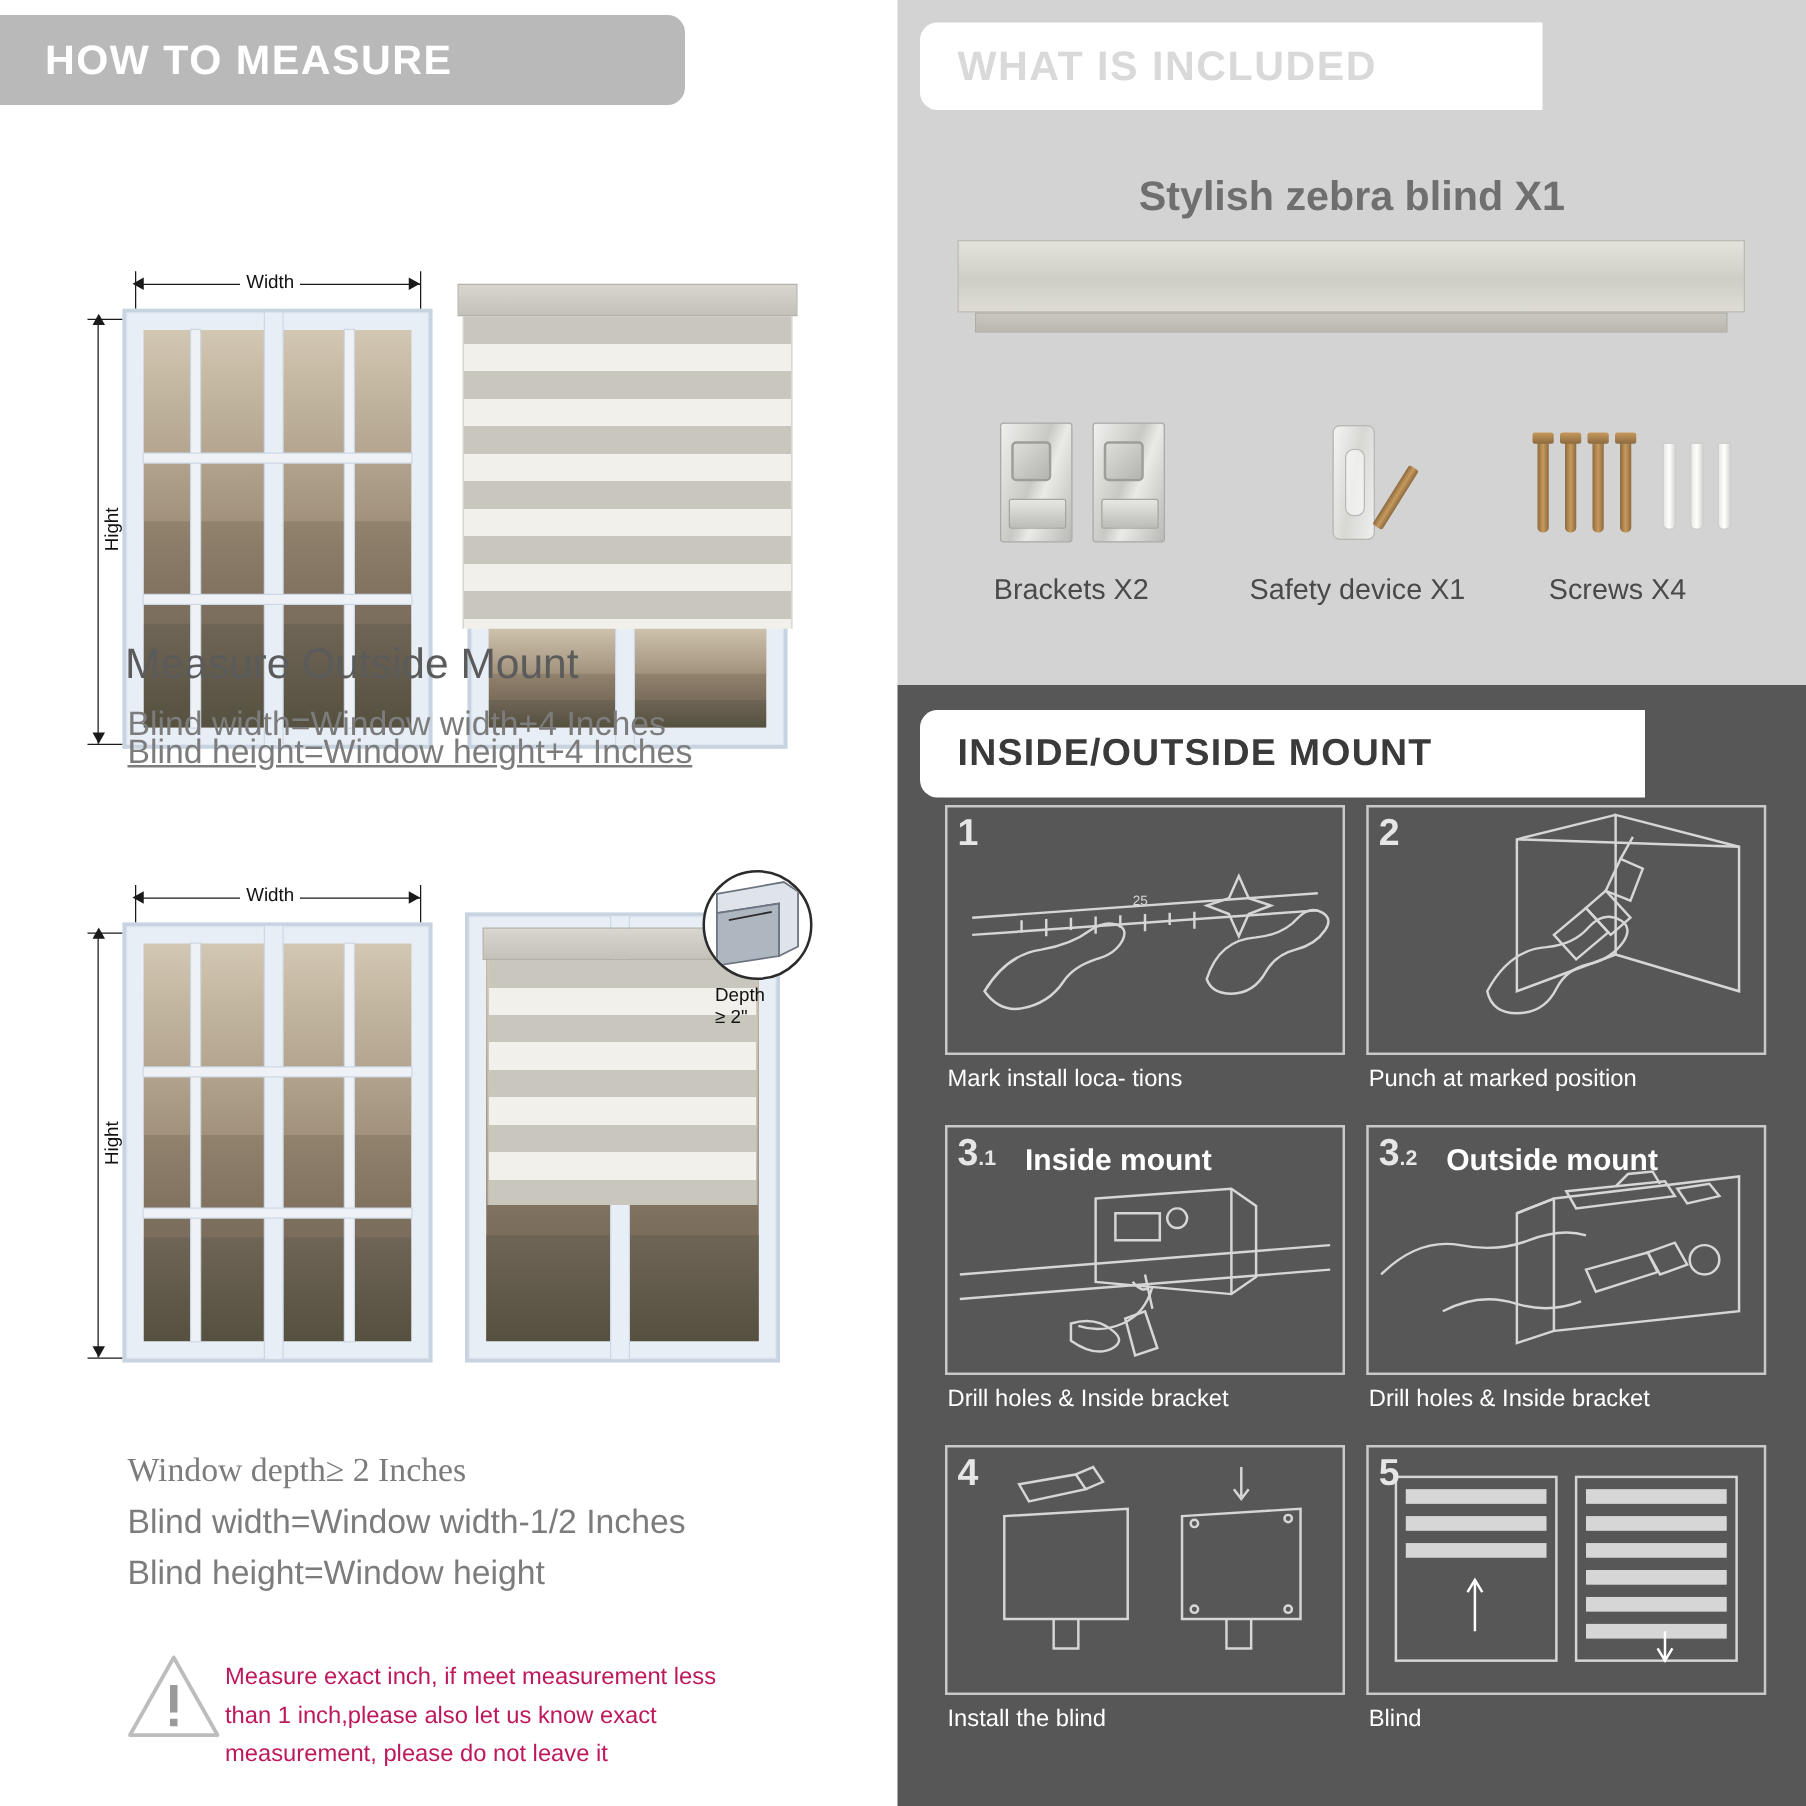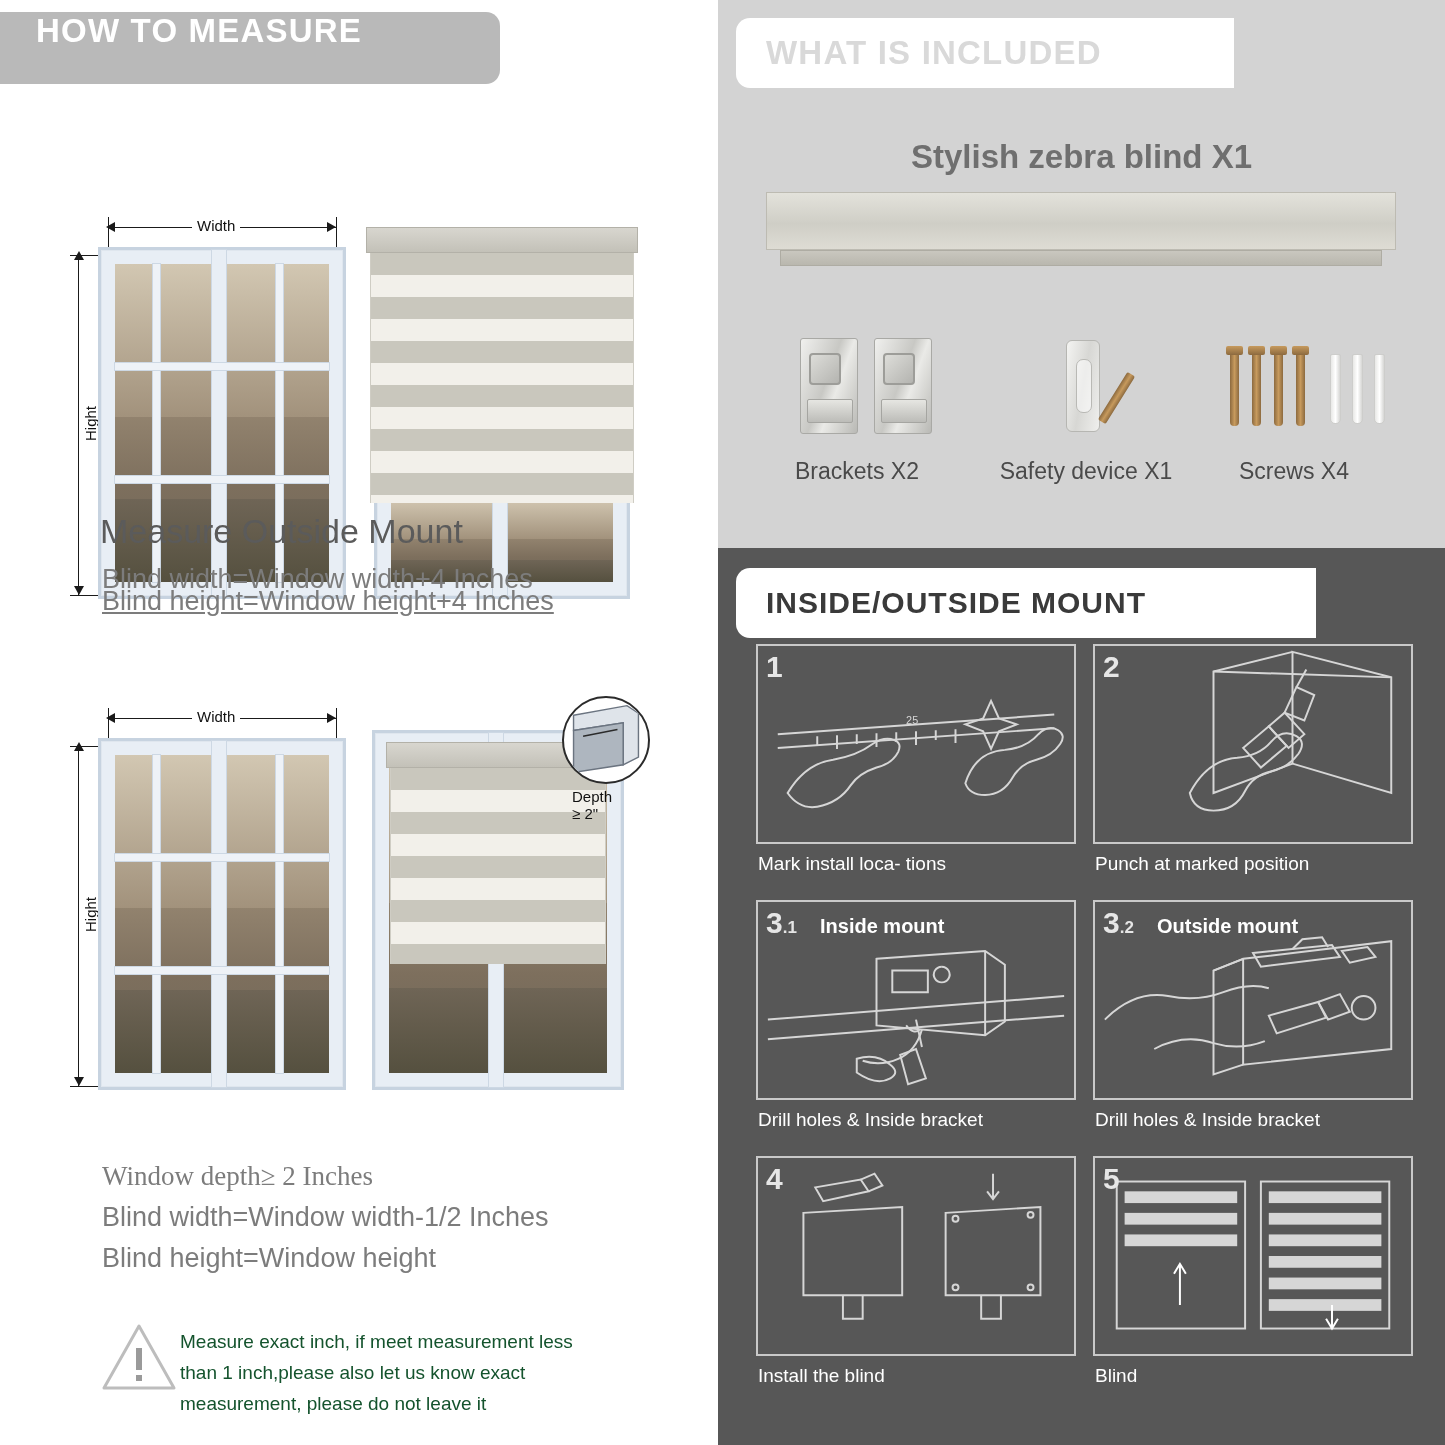--- a/index.html
+++ b/index.html
@@ -11,24 +11,24 @@
     overflow:hidden;
   }
   .page { position:relative; width:1445px; height:1445px; }
 
   
   .left-panel {
     position:absolute; left:0; top:0; width:710px; height:1445px;
     background:#ffffff;
   }
   .hdr-measure {
-    position:absolute; left:0; top:12px; width:500px; height:72px;
+    position:absolute; left:0; top:12px; width:548px; height:72px;
     background:#b9b9b9;
     border-radius:0 14px 14px 0;
-    display:flex; align-items:flex-start;
+    display:flex; align-items:center;
   }
   .hdr-measure span {
     color:#ffffff; font-size:33px; font-weight:bold; letter-spacing:1.2px;
     padding-left:36px;
   }
 
   
   .winblock { position:absolute; }
   .win-frame {
     position:absolute;
@@ -88,21 +88,21 @@
   }
 
   .section-title {
     position:absolute; font-size:34px; color:#5b5b5b; font-weight:normal;
   }
   .section-line {
     position:absolute; font-size:27px; color:#7c7c7c;
   }
 
   .note-box { position:absolute; }
-  .note-text { position:absolute; font-size:19px; color:#14532d; line-height:31px; }
+  .note-text { position:absolute; font-size:19px; color:#be185d; line-height:31px; }
 
   .depth-callout { position:absolute; }
   .depth-circle {
     position:absolute; width:88px; height:88px; border-radius:50%;
     border:2px solid #2b2b2b; background:#fff; overflow:hidden;
   }
   .depth-label { position:absolute; font-size:15px; color:#111; }
 
   
   .right-top {
@@ -201,21 +201,21 @@
   .step {
     position:absolute; border:2px solid #c9c9c9;
     background:#575757;
   }
   .step-num {
     position:absolute; left:8px; top:4px;
     color:#e6e6e6; font-size:30px; font-weight:bold;
   }
   .step-num small { font-size:17px; }
   .step-inline-label {
-    position:absolute; left:62px; top:13px; color:#ffffff; font-size:20px; font-weight:bold;
+    position:absolute; left:62px; top:13px; color:#ffffff; font-size:24px; font-weight:bold;
   }
   .step-caption {
     position:absolute; color:#ffffff; font-size:19px;
   }
   .sketch { position:absolute; inset:0; }
   .sketch svg { width:100%; height:100%; display:block; }
 </style>
 </head>
 <body>
 

